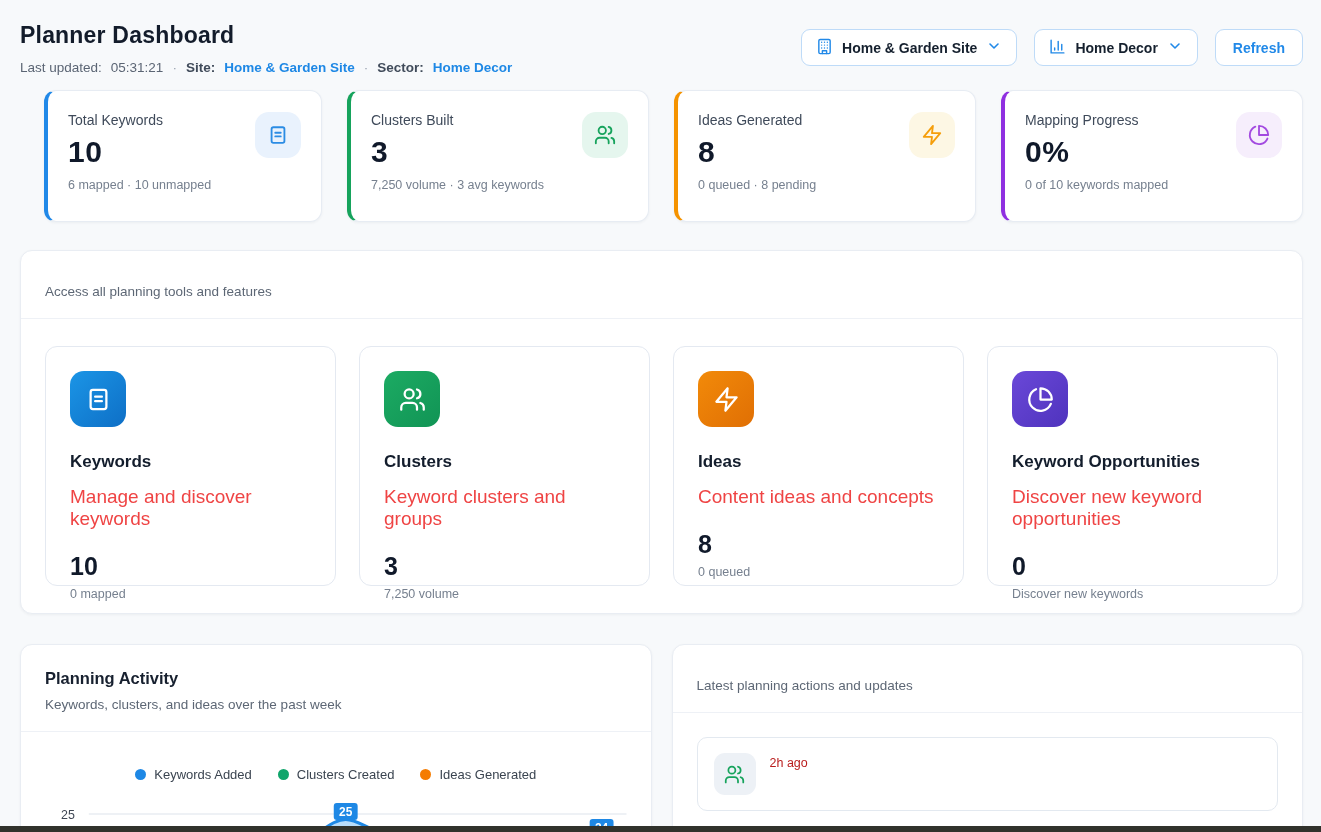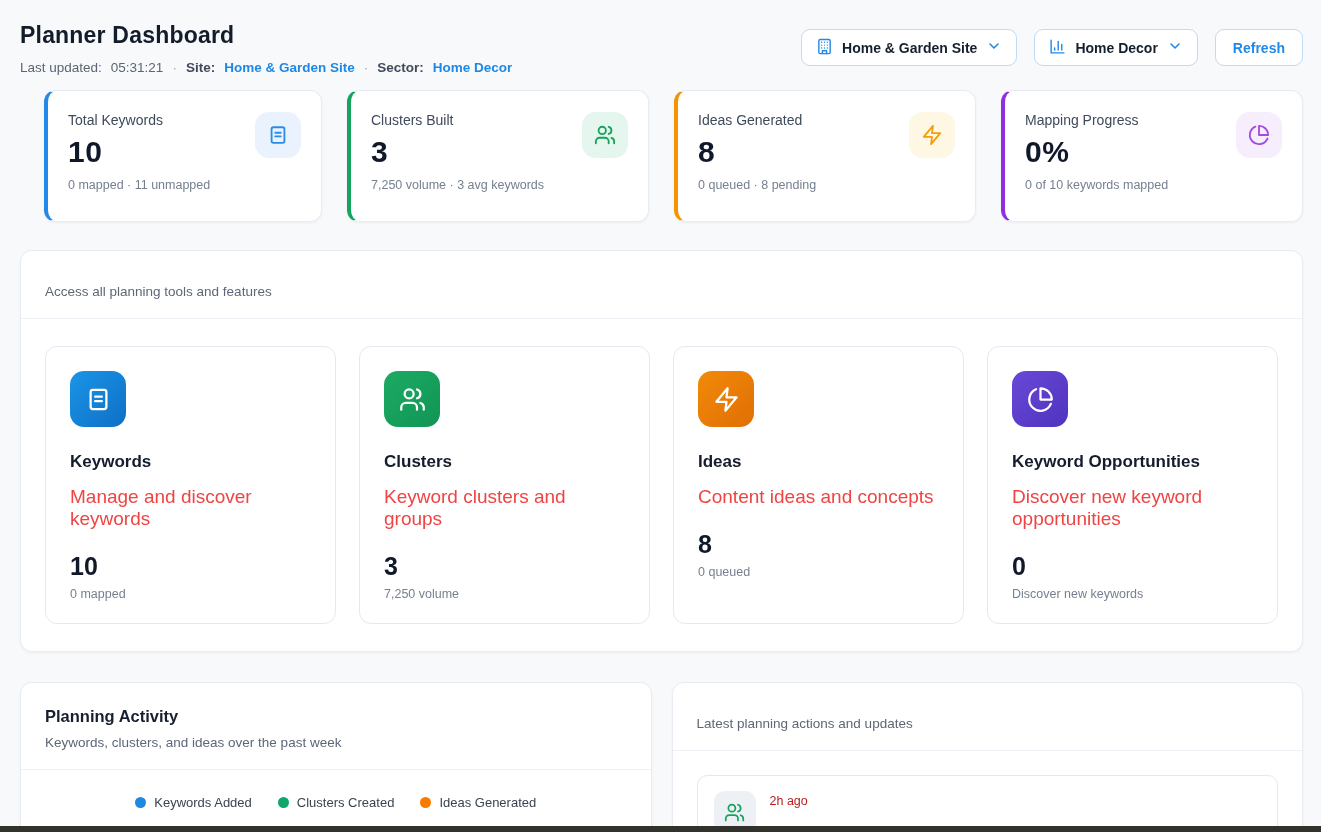--- a/index.html
+++ b/index.html
@@ -51,35 +51,35 @@
 
   
   .panel { background:#fff; border:1px solid #e9edf3; border-radius:12px; box-shadow:0 1px 3px rgba(20,30,50,.05); }
   .panel-head { padding:24px 24px 19px; border-bottom:1px solid #eef1f6; }
   .panel-title { font-size:16.5px; font-weight:700; color:#17202f; }
   .panel-sub { font-size:13.5px; color:#5d6775; margin-top:9px; }
 
   
   .modules-panel { margin-top:28px; }
   .modules { display:grid; grid-template-columns:repeat(4,1fr); gap:23px; padding:27px 24px; }
-  .module-card { background:#fff; border:1px solid #e4e9f1; border-radius:12px; padding:24px; height:278px; cursor:pointer; }
+  .module-card { background:#fff; border:1px solid #e4e9f1; border-radius:12px; padding:24px; height:240px; cursor:pointer; }
   .module-icon { width:56px; height:56px; border-radius:14px; display:flex; align-items:center; justify-content:center; color:#fff; }
   .mi-blue   { background:linear-gradient(135deg,#1b95e6,#0e6fc6); }
   .mi-green  { background:linear-gradient(135deg,#1cab63,#119455); }
   .mi-orange { background:linear-gradient(135deg,#f28a09,#e06f04); }
   .mi-indigo { background:linear-gradient(135deg,#6a48d8,#4f33bd); }
   .module-card h3 { font-size:17px; font-weight:700; color:#131d2c; margin-top:25px; }
   .module-card .desc { font-size:19px; color:#ef4444; margin-top:14px; }
   .module-card .mvalue { font-size:25px; font-weight:800; color:#10192a; margin-top:22px; }
   .module-card .msub { font-size:12.5px; color:#76808f; margin-top:6px; }
 
   
   .bottom { display:grid; grid-template-columns:1fr 1fr; gap:20px; margin-top:30px; }
   .bottom .panel { height:420px; }
-  .legend { display:flex; justify-content:center; gap:26px; margin-top:25px; }
+  .legend { display:flex; justify-content:center; gap:26px; margin-top:35px; }
   .legend-item { display:flex; align-items:center; gap:8px; font-size:13px; color:#3a4450; }
   .dot { width:11px; height:11px; border-radius:50%; }
   .dot-blue { background:#1e88e5; } .dot-green { background:#10a56b; } .dot-orange { background:#f57c00; }
   .chart-wrap { padding:0 24px; margin-top:9px; }
   svg.chart { display:block; width:100%; height:80px; }
 
   .activity-list { padding:24px; }
   .activity-item { border:1px solid #e3e9f0; border-radius:10px; padding:15px 16px; display:flex; gap:14px; align-items:flex-start; background:#fff; }
   .act-icon { width:42px; height:42px; border-radius:11px; background:#edf1f6; color:#16a35c; display:flex; align-items:center; justify-content:center; flex:none; }
   .act-body { flex:1; }
@@ -142,21 +142,21 @@
       </button>
       <button class="btn-refresh">Refresh</button>
     </div>
   </div>
 
   <div class="stats">
     <div class="stat-card acc-blue">
       <div>
         <div class="label">Total Keywords</div>
         <div class="value">10</div>
-        <div class="sub">0 mapped · 11 unmapped</div>
+        <div class="sub">6 mapped · 10 unmapped</div>
       </div>
       <div class="stat-icon tint-blue">
         <svg width="22" height="22" viewBox="0 0 24 24" fill="none" stroke="currentColor" stroke-width="2" stroke-linecap="round" stroke-linejoin="round">
             <rect x="5" y="3.5" width="14" height="17" rx="2"></rect>
             <line x1="9" y1="9.5" x2="15" y2="9.5"></line>
             <line x1="9" y1="13.5" x2="15" y2="13.5"></line>
           </svg>
       </div>
     </div>
     <div class="stat-card acc-green">

